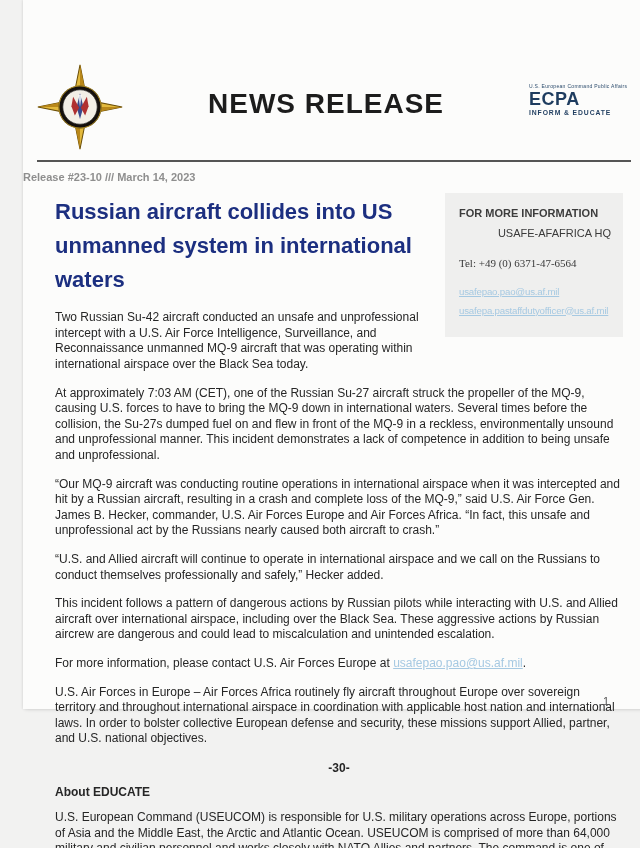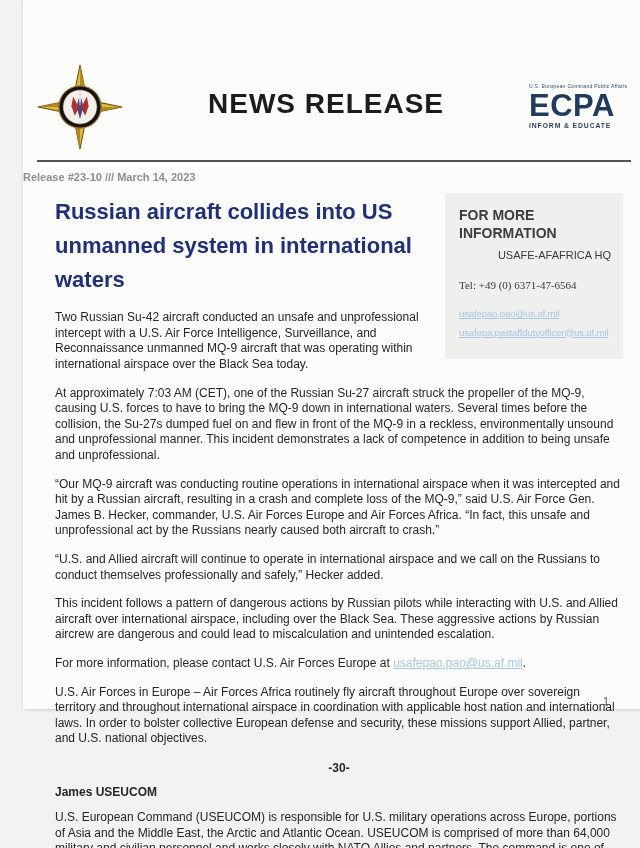--- a/index.html
+++ b/index.html
@@ -40,21 +40,21 @@
     line-height:1;
   }
   .ecpa-caption{
     font-size:5px;
     color:#2a4a6b;
     letter-spacing:0.3px;
     margin-bottom:1px;
     white-space:nowrap;
   }
   .ecpa-acronym{
-    font-size:31px;
+    font-size:18px;
     font-weight:bold;
     letter-spacing:0.5px;
     color:#1e3c5f;
   }
   .ecpa-tag{
     font-size:6.8px;
     font-weight:bold;
     letter-spacing:0.9px;
     color:#1e3c5f;
     margin-top:2px;
@@ -81,21 +81,21 @@
   }
   .info-box{
     float:right;
     width:152px;
     background:#efefee;
     padding:13px 12px 20px 14px;
     margin:2px 0 10px 14px;
     font-size:11px;
     color:#3a3a3a;
   }
-  .info-box .ib-heading{font-weight:bold;font-size:14px;color:#3c3c3c;}
+  .info-box .ib-heading{font-weight:bold;font-size:11px;color:#3c3c3c;}
   .info-box .ib-org{margin-top:6px;text-align:right;}
   .info-box .ib-tel{margin-top:15px;font-family:Liberation Serif, serif;}
   .info-box .ib-emails{margin-top:16px;}
   .info-box a{
     display:block;
     font-size:9.7px;
     letter-spacing:-0.2px;
     color:#a6c9e2;
     text-decoration:underline;
     margin-top:6px;
@@ -188,21 +188,21 @@
     <p>At approximately 7:03 AM (CET), one of the Russian Su-27 aircraft struck the propeller of the MQ-9, causing U.S. forces to have to bring the MQ-9 down in international waters. Several times before the collision, the Su-27s dumped fuel on and flew in front of the MQ-9 in a reckless, environmentally unsound and unprofessional manner. This incident demonstrates a lack of competence in addition to being unsafe and unprofessional.</p>
     <p>“Our MQ-9 aircraft was conducting routine operations in international airspace when it was intercepted and hit by a Russian aircraft, resulting in a crash and complete loss of the MQ-9,” said U.S. Air Force Gen. James B. Hecker, commander, U.S. Air Forces Europe and Air Forces Africa. “In fact, this unsafe and unprofessional act by the Russians nearly caused both aircraft to crash.”</p>
     <p>“U.S. and Allied aircraft will continue to operate in international airspace and we call on the Russians to conduct themselves professionally and safely,” Hecker added.</p>
     <p>This incident follows a pattern of dangerous actions by Russian pilots while interacting with U.S. and Allied aircraft over international airspace, including over the Black Sea. These aggressive actions by Russian aircrew are dangerous and could lead to miscalculation and unintended escalation.</p>
     <p><span>For more information, please contact U.S. Air Forces Europe at </span><a href="#" class="inline-link">usafepao.pao@us.af.mil</a><span>.</span></p>
 
     <p>U.S. Air Forces in Europe – Air Forces Africa routinely fly aircraft throughout Europe over sovereign territory and throughout international airspace in coordination with applicable host nation and international laws. In order to bolster collective European defense and security, these missions support Allied, partner, and U.S. national objectives.</p>
 
     <p class="end-mark">-30-</p>
 
-    <p class="about-heading">James USEUCOM</p>
+    <p class="about-heading">About EDUCATE</p>
 
     <p><span>U.S. European Command (USEUCOM) is responsible for U.S. military operations across Europe, portions of Asia and the Middle East, the Arctic and Atlantic Ocean. USEUCOM is comprised of more than 64,000 military and civilian personnel and works closely with NATO Allies and partners. The command is one of two U.S. forward-deployed geographic combatant commands headquartered in Stuttgart, Germany. For more information about USEUCOM, visit </span><a href="#" class="inline-link">https://www.eucom.mil</a><span>.</span></p>
 
   </div>
 
   <div class="page-number">1</div>
 
 </div>
 
 </body></html>

